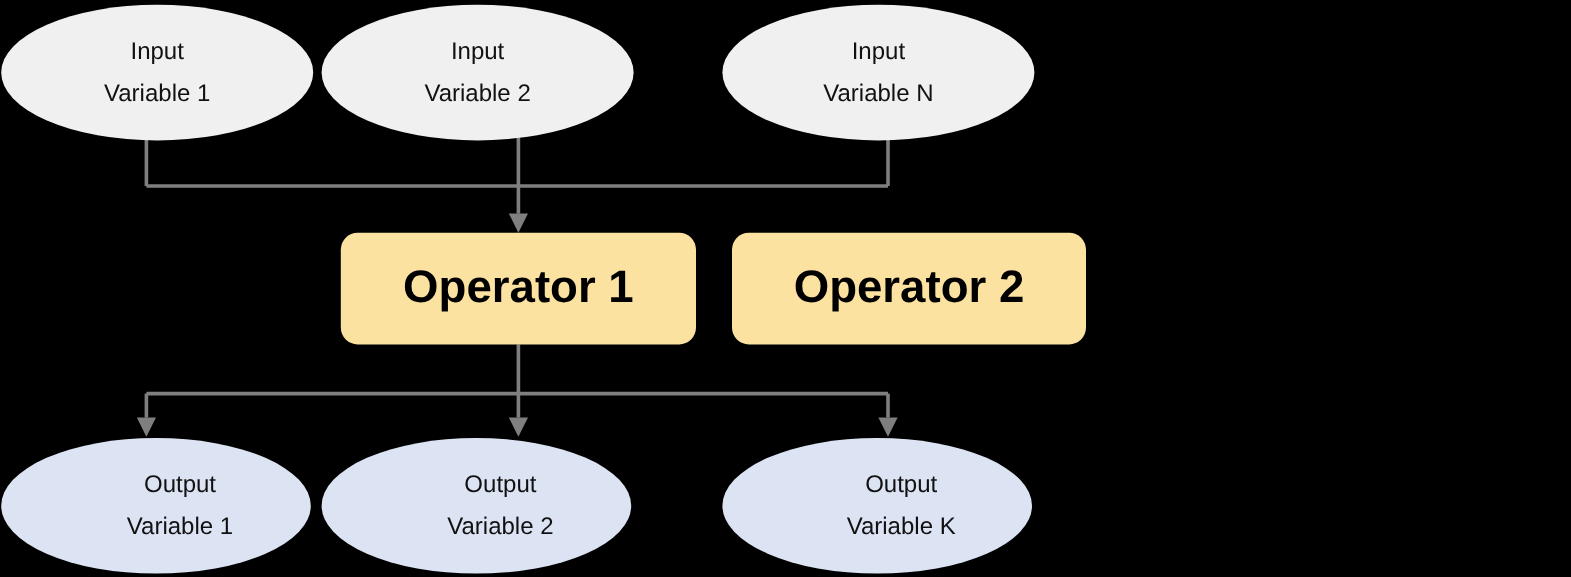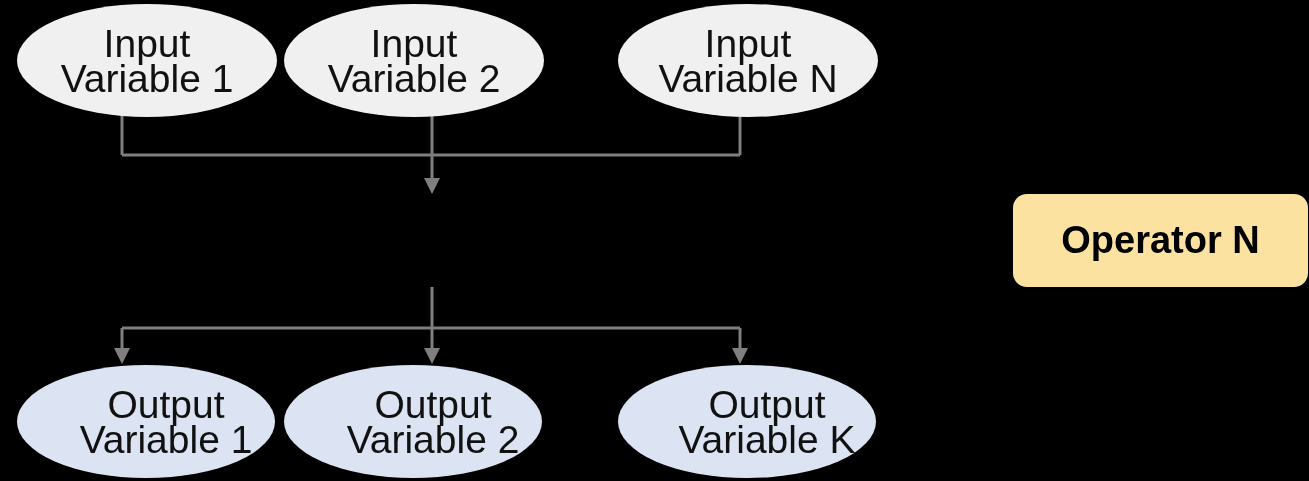--- a/index.html
+++ b/index.html
@@ -24,23 +24,22 @@
   .arrowhead{fill:var(--line);stroke:none;}
   .node{
     position:absolute;
     display:flex;align-items:center;justify-content:center;
     text-align:center;
     box-sizing:border-box;
   }
   .ellipse{
     border-radius:50%;
     color:var(--text);
-    font-size:39px;
+    font-size:20px;
     line-height:35px;
-    margin-left:16px;
   }
   .ellipse.input{background:var(--input-fill);}
   .ellipse.output{background:var(--output-fill);padding-left:40px;}
   .operator{
     border-radius:14px;
     background:var(--operator-fill);
     color:var(--operator-text);
     font-weight:bold;
     font-size:38px;
   }
@@ -75,22 +74,25 @@
   </div>
   <div class="node ellipse input" style="left:268px;top:4px;width:260px;height:113px">
     <span class="node-label">Input
 Variable 2</span>
   </div>
   <div class="node ellipse input" style="left:602px;top:4px;width:260px;height:113px">
     <span class="node-label">Input
 Variable N</span>
   </div>
 
-  <div class="node operator" style="left:1013px;top:194px;width:295px;height:93px">
-    <span class="node-label">Operator N</span>
+  <div class="node operator" style="left:284px;top:194px;width:296px;height:93px">
+    <span class="node-label">Operator 1</span>
+  </div>
+  <div class="node operator" style="left:610px;top:194px;width:295px;height:93px">
+    <span class="node-label">Operator 2</span>
   </div>
 
   <div class="node ellipse output" style="left:1px;top:365px;width:258px;height:113px">
     <span class="node-label">Output
 Variable 1</span>
   </div>
   <div class="node ellipse output" style="left:268px;top:365px;width:258px;height:113px">
     <span class="node-label">Output
 Variable 2</span>
   </div>

